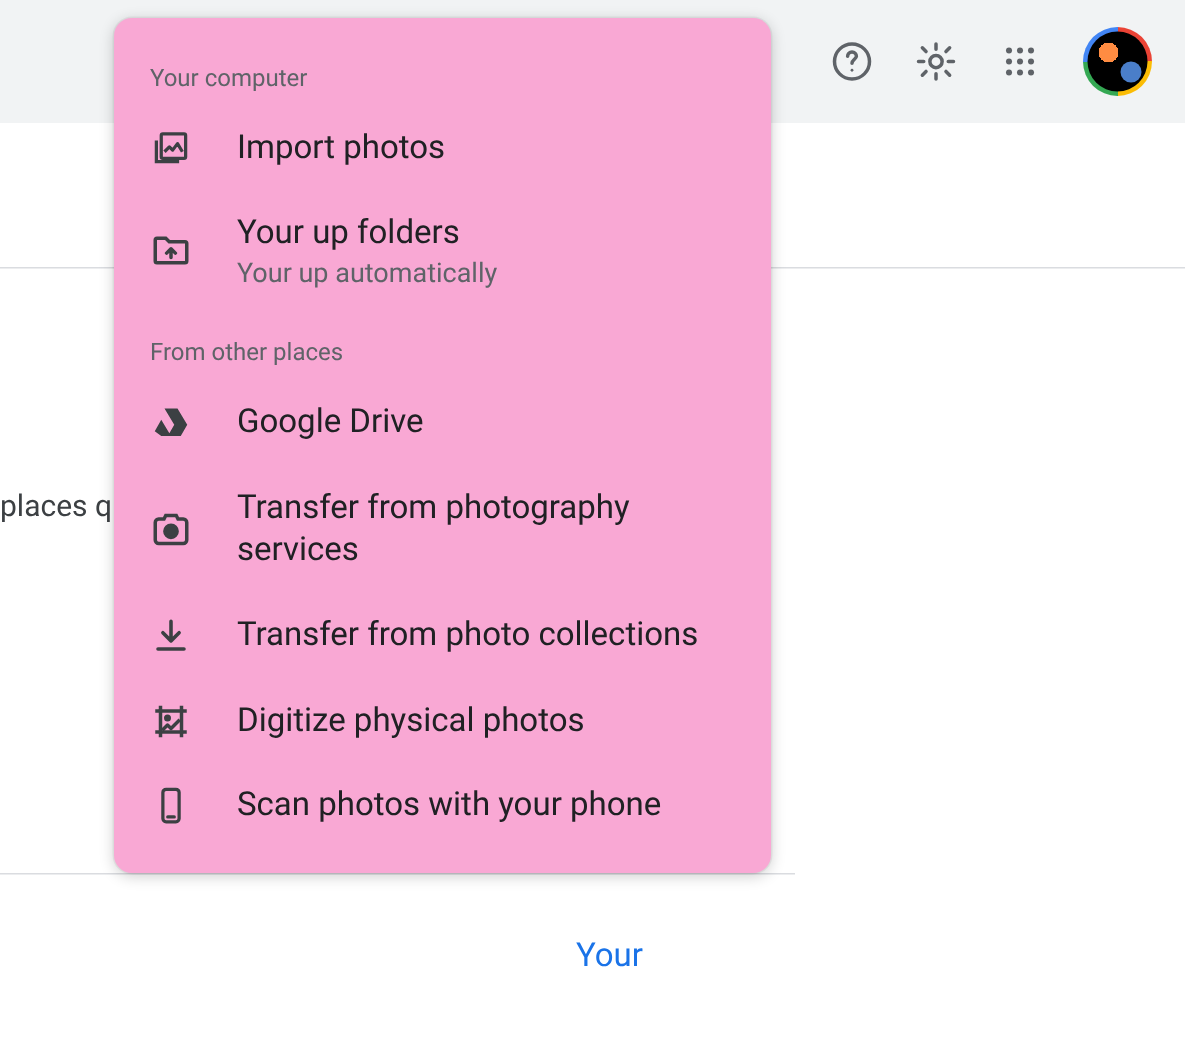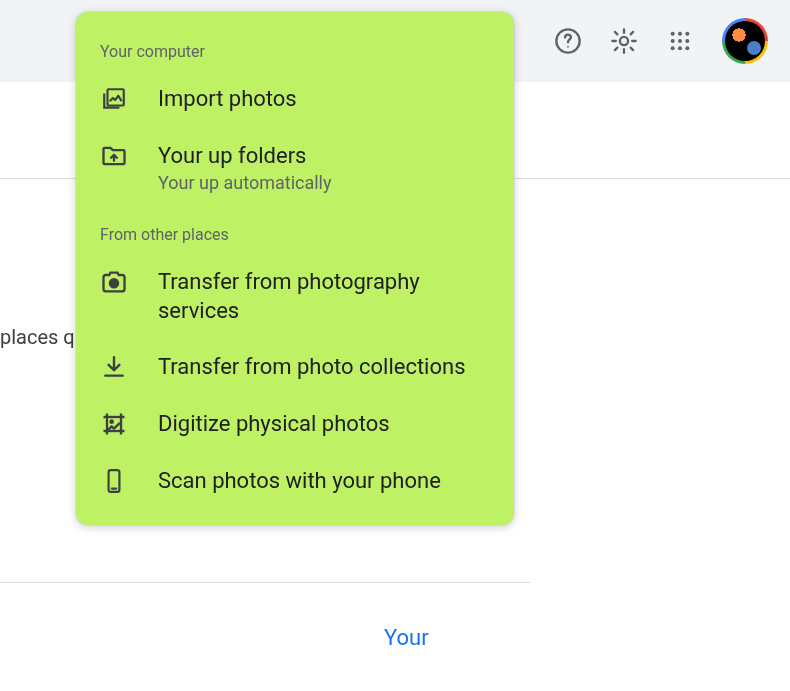--- a/index.html
+++ b/index.html
@@ -97,33 +97,33 @@
       left: 384px;
       font-size: 22px;
       color: #1a73e8;
       cursor: pointer;
     }
     .popup {
       position: absolute;
       top: 12px;
       left: 76px;
       width: 438px;
-      background: #bef264;
+      background: #f9a8d4;
       border-radius: 12px;
       box-shadow: 0 2px 10px rgba(0,0,0,.2), 0 0 0 1px rgba(0,0,0,.05);
       padding: 12px 0 16px 0;
     }
     .section-label {
       font-size: 16px;
       color: #5f6368;
       padding: 18px 24px 10px 24px;
     }
     .menu-item {
       display: flex;
-      align-items: flex-start;
+      align-items: center;
       padding: 14px 24px;
       gap: 30px;
       cursor: pointer;
     }
     .menu-icon {
       width: 28px;
       height: 28px;
       flex-shrink: 0;
       display: flex;
       align-items: center;
@@ -214,20 +214,30 @@
       </svg>
     </div>
     <div class="menu-text">
       <span class="menu-label">Your up folders</span>
       <span class="menu-sub">Your up automatically</span>
     </div>
   </div>
 
   <div class="section-label">From other places</div>
 
+  <div class="menu-item">
+    <div class="menu-icon">
+      <svg width="26" height="26" viewBox="0 0 24 24" fill="currentColor">
+        <path d="M8 3h8l6 10h-8L8 3zM2 17l4-7 6 10H6l-4-3zM14 13h8l-4 7h-8l4-7z"></path>
+      </svg>
+    </div>
+    <div class="menu-text">
+      <span class="menu-label">Google Drive</span>
+    </div>
+  </div>
 
   <div class="menu-item">
     <div class="menu-icon">
       <svg width="28" height="28" viewBox="0 0 24 24" fill="none" stroke="currentColor" stroke-width="2">
         <path d="M3 8a2 2 0 012-2h3l1-2h6l1 2h3a2 2 0 012 2v10a2 2 0 01-2 2H5a2 2 0 01-2-2V8z"></path>
         <circle cx="12" cy="13" r="3.5" fill="currentColor"></circle>
       </svg>
     </div>
     <div class="menu-text">
       <span class="menu-label">Transfer from photography services</span>

